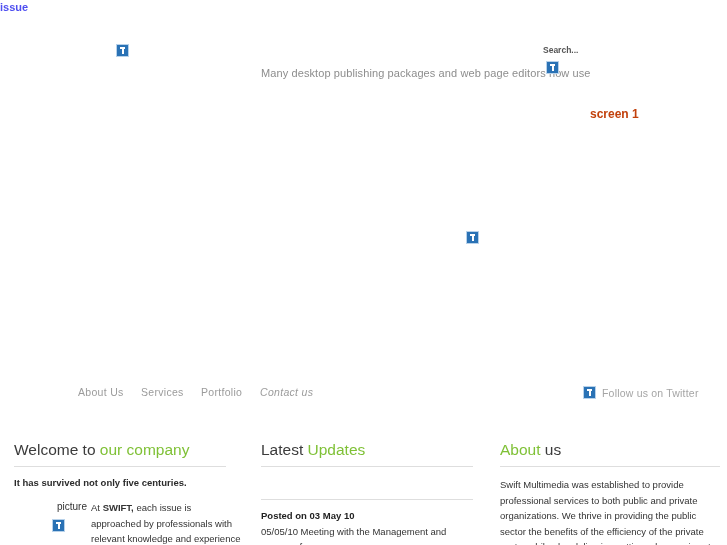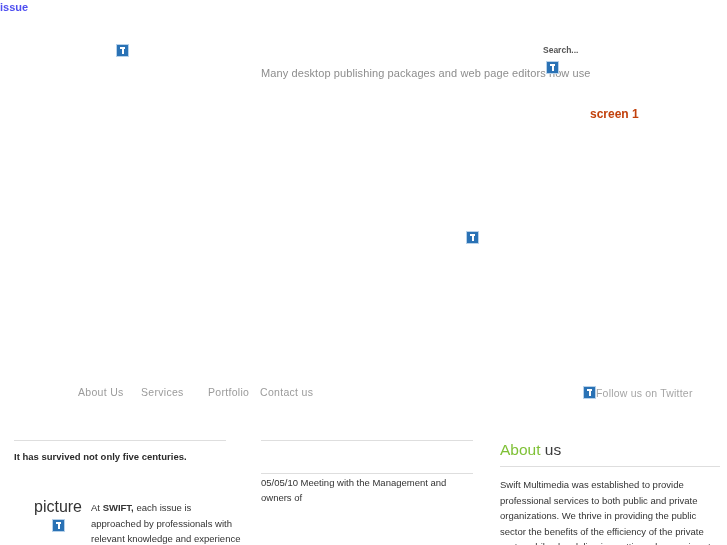--- a/index.html
+++ b/index.html
@@ -121,29 +121,30 @@
     position: absolute;
     top: 0;
     font-size: 10.5px;
     color: #9b9b9b;
     text-decoration: none;
     white-space: nowrap;
     letter-spacing: 0.3px;
   }
   #nav-about    { left: 78px; }
   #nav-services { left: 141px; }
-  #nav-portfolio{ left: 201px; margin-left: 7px; }
-  #nav-contact  { left: 260px; }
+  #nav-portfolio{ left: 201px; }
+  #nav-contact  { left: 260px; font-style: italic; }
 
   #twitter-block {
     position: absolute;
     left: 583px;
     top: 386px;
     display: flex;
     align-items: center;
+    gap: 6px;
     white-space: nowrap;
   }
   #twitter-label {
     font-size: 10.5px;
     color: #a5a5a5;
     letter-spacing: 0.2px;
   }
 
   
   #columns {
@@ -189,24 +190,25 @@
   }
 
   .pic-wrap {
     position: absolute;
     left: 15px;
     top: 60px;
     width: 58px;
     text-align: center;
   }
   .pic-label {
-    font-size: 16px;
+    font-size: 10px;
     color: #333333;
     line-height: 14px;
     display: block;
+    text-align: right;
   }
   .pic-img {
     margin-top: 3px;
   }
 
   .body-copy {
     font-size: 9.5px;
     color: #333333;
     line-height: 15.5px;
     margin: 0;
@@ -268,35 +270,38 @@
 </nav>
 
 <div id="twitter-block">
   <span class="broken-img"></span>
   <span id="twitter-label">Follow us on Twitter</span>
 </div>
 
 <div id="columns">
 
   <section id="col-welcome" class="col">
+    <h2 class="col-title"><span>Welcome to </span><span class="accent">our company</span></h2>
     <div class="rule"></div>
     <p class="lead">It has survived not only five centuries.</p>
 
     <div class="pic-wrap">
       <span class="pic-label">picture</span>
       <span class="broken-img pic-img"></span>
     </div>
 
     <p id="welcome-body" class="body-copy"><span>At </span><b>SWIFT,</b><span> each issue is approached by professionals with relevant knowledge and experience in the field,</span></p>
   </section>
 
   <section id="col-updates" class="col">
+    <h2 class="col-title"><span>Latest </span><span class="accent">Updates</span></h2>
     <div class="rule"></div>
     <div id="updates-spacer"></div>
     <div class="rule"></div>
+    <p id="update-date">Posted on 03 May 10</p>
     <p id="update-text">05/05/10 Meeting with the Management and owners of</p>
   </section>
 
   <section id="col-about" class="col">
     <h2 class="col-title"><span class="accent">About</span><span> us</span></h2>
     <div class="rule"></div>
     <p id="about-body" class="body-copy">Swift Multimedia was established to provide professional services to both public and private organizations. We thrive in providing the public sector the benefits of the efficiency of the private sector while also delivering cutting edge services to the private sector in the ICT</p>
   </section>
 
 </div>

